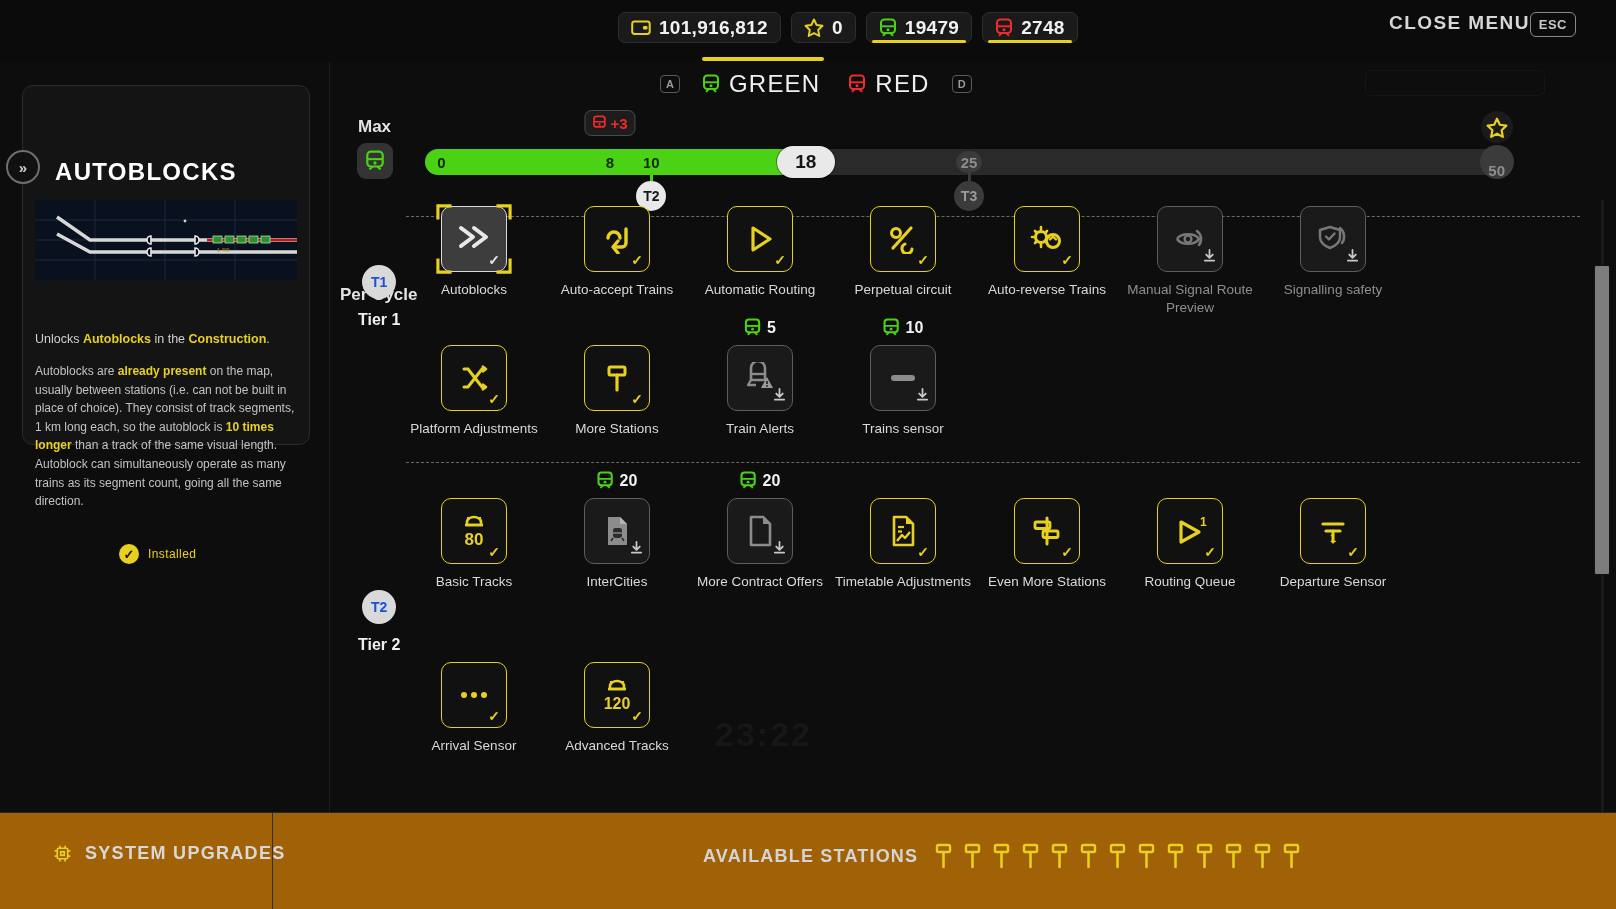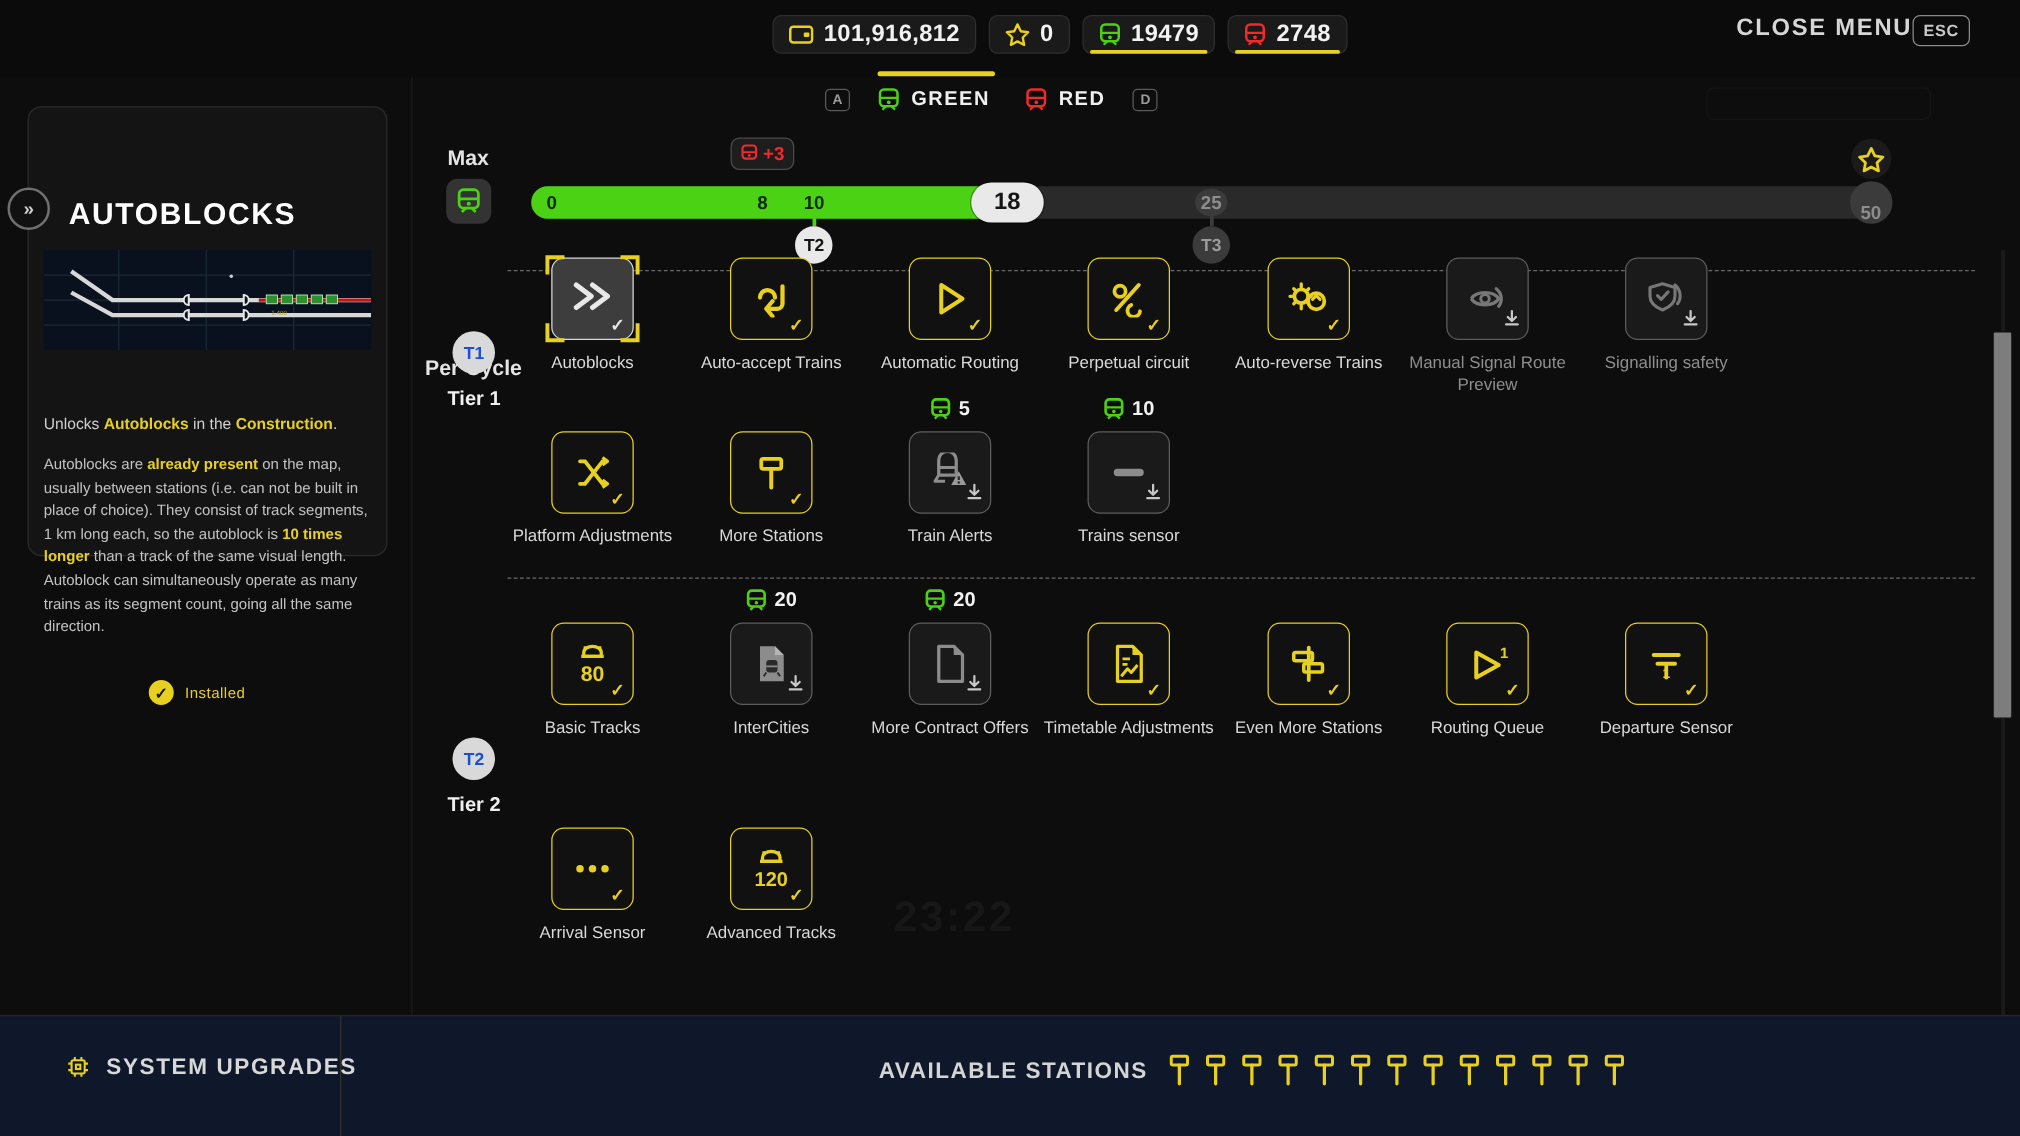--- a/index.html
+++ b/index.html
@@ -46,21 +46,21 @@
   
   .linetabs {
     position:absolute; top:66px; left:660px;
     display:flex; align-items:center; gap:16px;
   }
   .keycap {
     border:1.5px solid #5a5a5a; border-radius:4px; color:#9a9a9a;
     font-size:11px; font-weight:bold; padding:2px 5px; min-width:20px; text-align:center;
   }
   .linetab { display:flex; align-items:center; gap:9px; position:relative; padding:4px 6px; }
-  .linetab .nm { font-size:16px; font-weight:bold; letter-spacing:1.2px; }
+  .linetab .nm { font-size:24px; font-weight:normal; letter-spacing:1.2px; }
   .linetab.green .nm { color:#f0f0f0; }
   .linetab.red .nm { color:#f0f0f0; }
   .linetab.active::before{
     content:""; position:absolute; top:-9px; left:6px; right:2px; height:4px;
     background:#e8d020; border-radius:2px;
   }
 
   
   .sliderrow { position:absolute; top:105px; left:0; width:1616px; height:105px; }
   .maxlbl {
@@ -221,21 +221,21 @@
   }
 
   
   .ghost { position:absolute; color:#171717; pointer-events:none; user-select:none; }
   .ghost-clock { left:715px; top:715px; font-size:34px; font-weight:bold; letter-spacing:2px; }
   .ghost-box { left:1365px; top:70px; width:180px; height:26px; border:1px solid #151515; border-radius:6px;}
 
   
   .bottombar {
     position:absolute; left:0; bottom:0; width:1616px; height:97px;
-    background:#0f172a; border-top:1px solid #262626;
+    background:#a16207; border-top:1px solid #262626;
   }
   .bb-left {
     position:absolute; left:52px; top:30px; display:flex; align-items:center; gap:12px;
   }
   .bb-left .t { font-size:18px; font-weight:bold; color:#d8d8d8; letter-spacing:1.3px; }
   .bb-sep { position:absolute; left:272px; top:0; width:1px; height:97px; background:#313131; }
   .bb-stations { position:absolute; left:703px; top:30px; display:flex; align-items:center; gap:10px; }
   .bb-stations .t { font-size:18px; font-weight:bold; color:#d4d4d4; letter-spacing:1.2px; margin-right:6px; }
 </style>
 </head>

